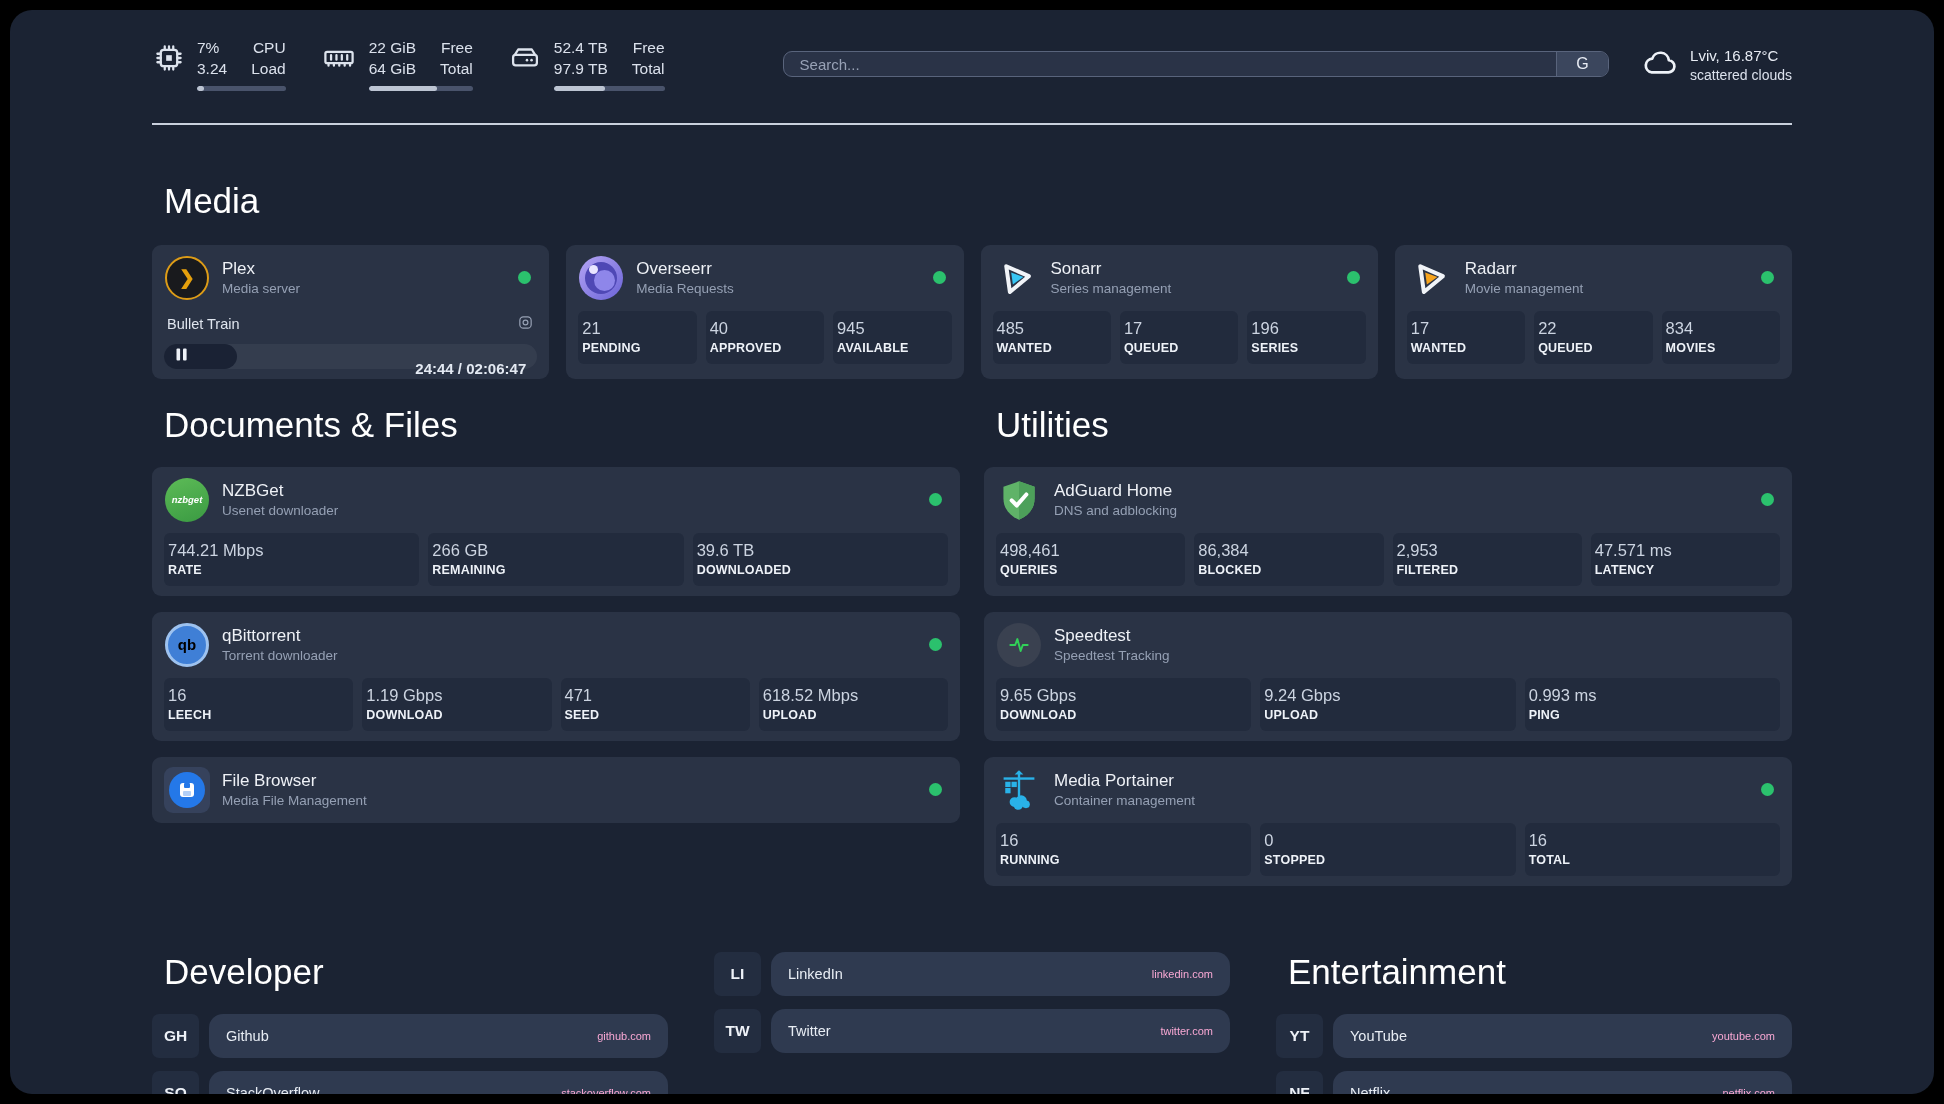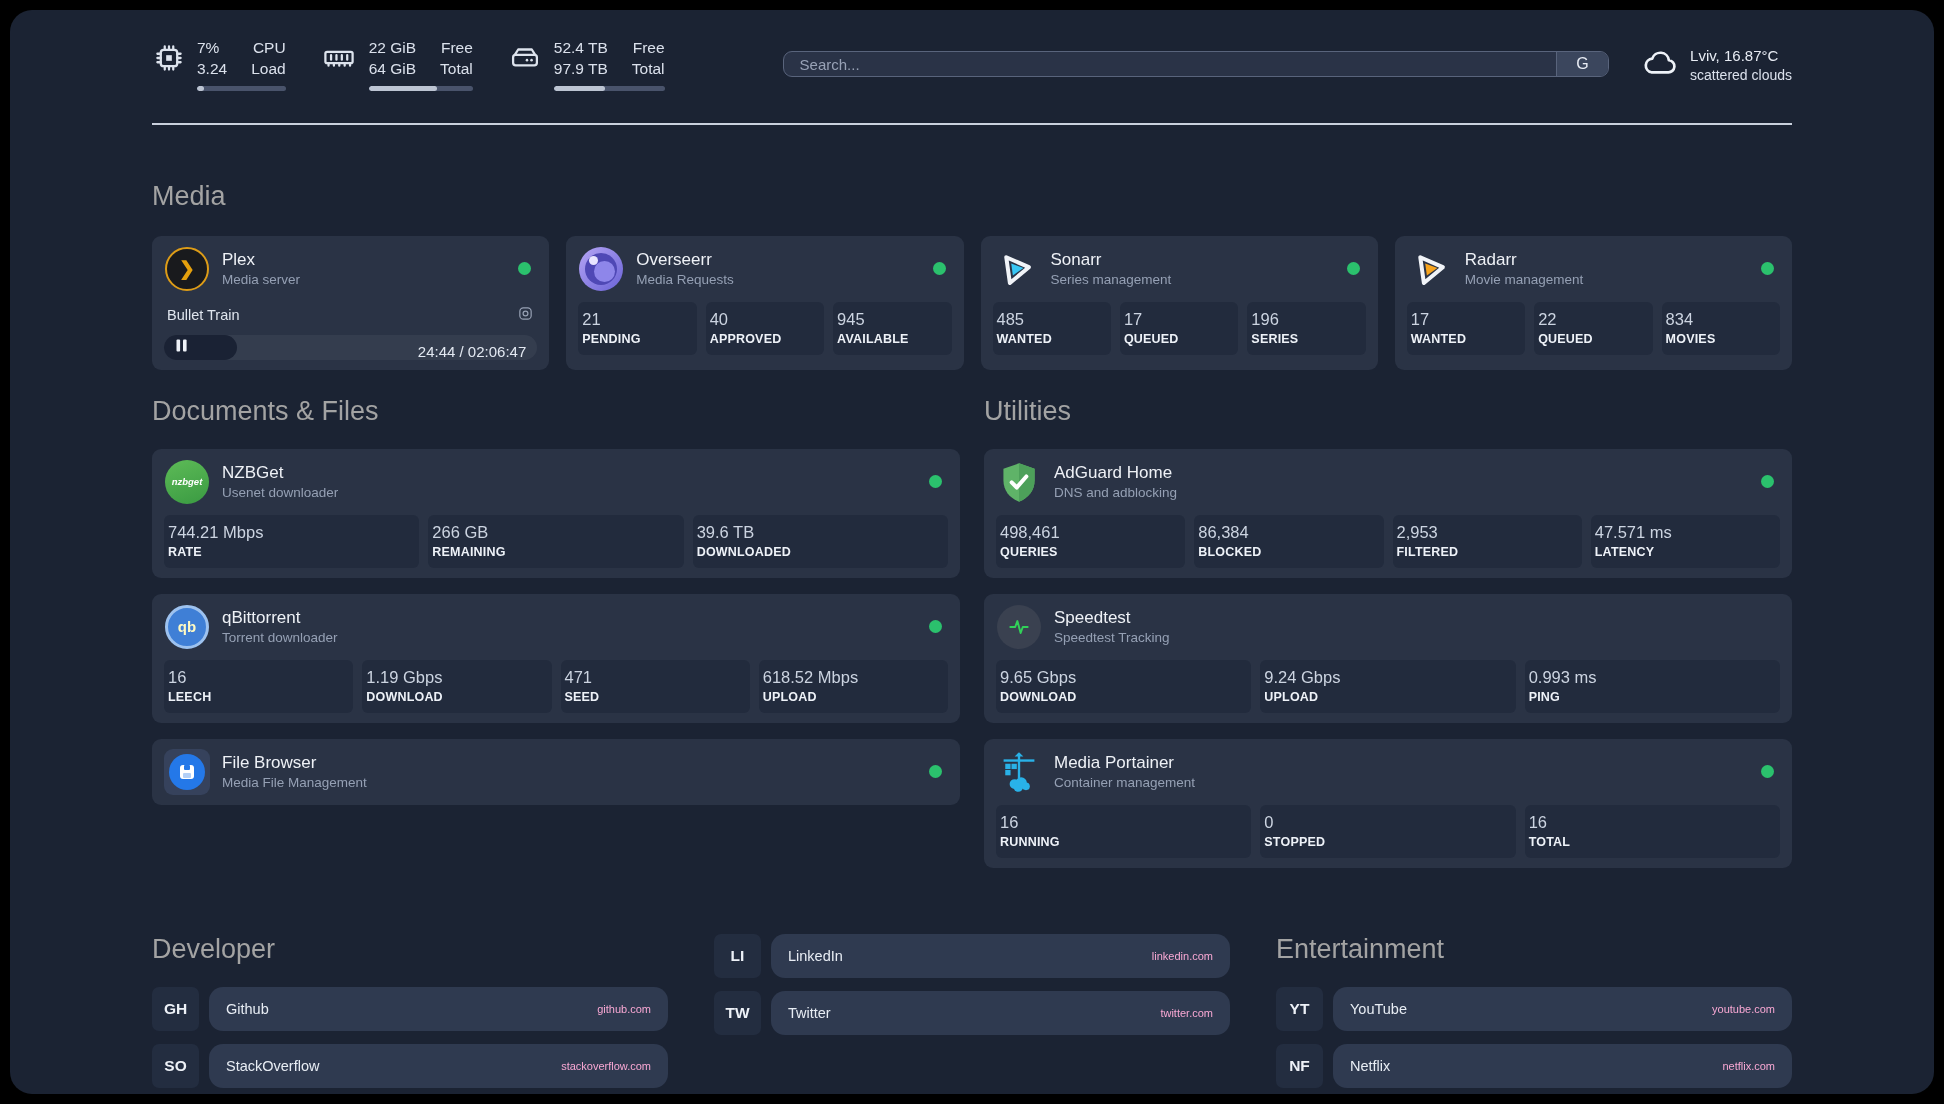--- a/index.html
+++ b/index.html
@@ -28,21 +28,21 @@
   .search-provider { width: 52px; background: #3b465d; border: none; border-left: 1.5px solid #59647c;
                      color: #e8ecf4; font-size: 16px; cursor: pointer; font-family: inherit; }
 
   .weather { display: flex; align-items: flex-end; gap: 9px; color: #e8ecf4; }
   .weather-lines { display: flex; flex-direction: column; font-size: 15px; line-height: 1.4; }
   .weather-cond { font-size: 14px; color: #dbe1ec; }
 
   .divider { margin-top: 32px; border-bottom: 2px solid #c9d0dd; }
 
   
-  .section-title { font-size: 27px; font-weight: 500; color: #a3a3a3; }
+  .section-title { font-size: 35px; font-weight: 500; color: #ffffff; margin-left: 12px; }
   .media-section { margin-top: 56px; }
   .media-grid { margin-top: 24px; display: grid; grid-template-columns: repeat(4,1fr); gap: 17px; }
 
   .card { background: #2a3345; border-radius: 9px; padding: 10px 12px; cursor: pointer; }
   .card-header { display: flex; align-items: center; gap: 12px; }
   .svc-icon { width: 46px; height: 46px; flex: 0 0 auto; display: flex; align-items: center; justify-content: center; }
   .svc-meta { display: flex; flex-direction: column; gap: 2px; }
   .svc-name { font-size: 17px; font-weight: 500; color: #eef1f6; }
   .svc-desc { font-size: 13.5px; color: #95a0b4; }
   .status-dot { width: 13px; height: 13px; border-radius: 50%; background: #2bc16d; margin-left: auto; margin-right: 6px; flex: 0 0 auto; }
@@ -50,21 +50,21 @@
   .stat { flex: 1; background: #222b3d; border-radius: 6px; padding: 8px 4px 9px; }
   .stat-value { font-size: 16.5px; color: #ccd4e1; }
   .stat-label { font-size: 12.5px; font-weight: 700; color: #eef2f8; margin-top: 3px; letter-spacing: .2px; }
 
   
   .np-title-row { margin-top: 13px; display: flex; align-items: center; justify-content: space-between; padding: 0 3px; }
   .np-title { font-size: 14.5px; color: #dfe5ee; }
   .np-bar { margin-top: 9px; position: relative; height: 25px; border-radius: 13px; background: rgba(255,255,255,0.05); }
   .np-fill { position: absolute; left: 0; top: 0; bottom: 0; background: #1a2234; border-radius: 13px;
              display: flex; align-items: center; padding-left: 11px; }
-  .np-time { position: absolute; right: 11px; top: 4px; line-height: 25px; font-size: 15px; font-weight: 400; color: #e3e9f2; }
+  .np-time { position: absolute; right: 11px; top: 12px; line-height: 25px; font-size: 15px; font-weight: 700; color: #e3e9f2; }
 
   .cols { margin-top: 26px; display: grid; grid-template-columns: 1fr 1fr; gap: 24px; align-items: start; }
   .col .section-title { margin-bottom: 22px; }
   .col .card { margin-bottom: 16px; }
 
   
   .bookmarks { margin-top: 50px; display: grid; grid-template-columns: repeat(3,1fr); gap: 46px; align-items: start; }
   .bm-group .section-title { margin-bottom: 22px; }
   .bm-row { display: flex; gap: 10px; margin-bottom: 13px; height: 44px; cursor: pointer; }
   .bm-abbr { width: 47px; background: #232d40; border-radius: 7px; display: flex; align-items: center;
@@ -75,21 +75,21 @@
   .bm-url { font-size: 11px; color: #f9a8d4; }
 
   
   .logo-circle { width: 44px; height: 44px; border-radius: 50%; display: flex; align-items: center; justify-content: center; }
   .plex-circle { background: #191a1d; border: 2.5px solid #dd9c17; color: #e5a00d; font-size: 19px; font-weight: 700; }
   .overseerr-circle { position: relative; background: linear-gradient(135deg,#b5a5f5,#6a63d6); overflow: hidden; }
   .ov-inner { position: absolute; left: 6px; top: 6px; right: 6px; bottom: 6px; border-radius: 50%; background: #4f48b5; }
   .ov-pupil { position: absolute; left: 15px; top: 14px; width: 21px; height: 21px; border-radius: 50%; background: #8e86ea; }
   .ov-glint { position: absolute; left: 10px; top: 9px; width: 9px; height: 9px; border-radius: 50%; background: #e9e5ff; }
   .nzbget-circle { background: linear-gradient(160deg,#5dbb57,#3a9a42); color: #fff; font-size: 9.5px; font-weight: 700; font-style: italic; }
-  .qb-circle { background: #3f7fd6; border: 3px solid #9dc2ef; color: #fef9c3; font-size: 15px; font-weight: 600; }
+  .qb-circle { background: #3f7fd6; border: 3px solid #9dc2ef; color: #000000; font-size: 15px; font-weight: 600; }
   .speedtest-circle { background: #3a4150; }
   .fb-tile { width: 46px; height: 46px; border-radius: 9px; background: #36425c; display: flex; align-items: center; justify-content: center; }
   .fb-circle { width: 36px; height: 36px; border-radius: 50%; background: #2478e8; display: flex; align-items: center; justify-content: center; }
 </style>
 </head>
 <body>
 
 <div class="frame">
   <div class="content">
 

